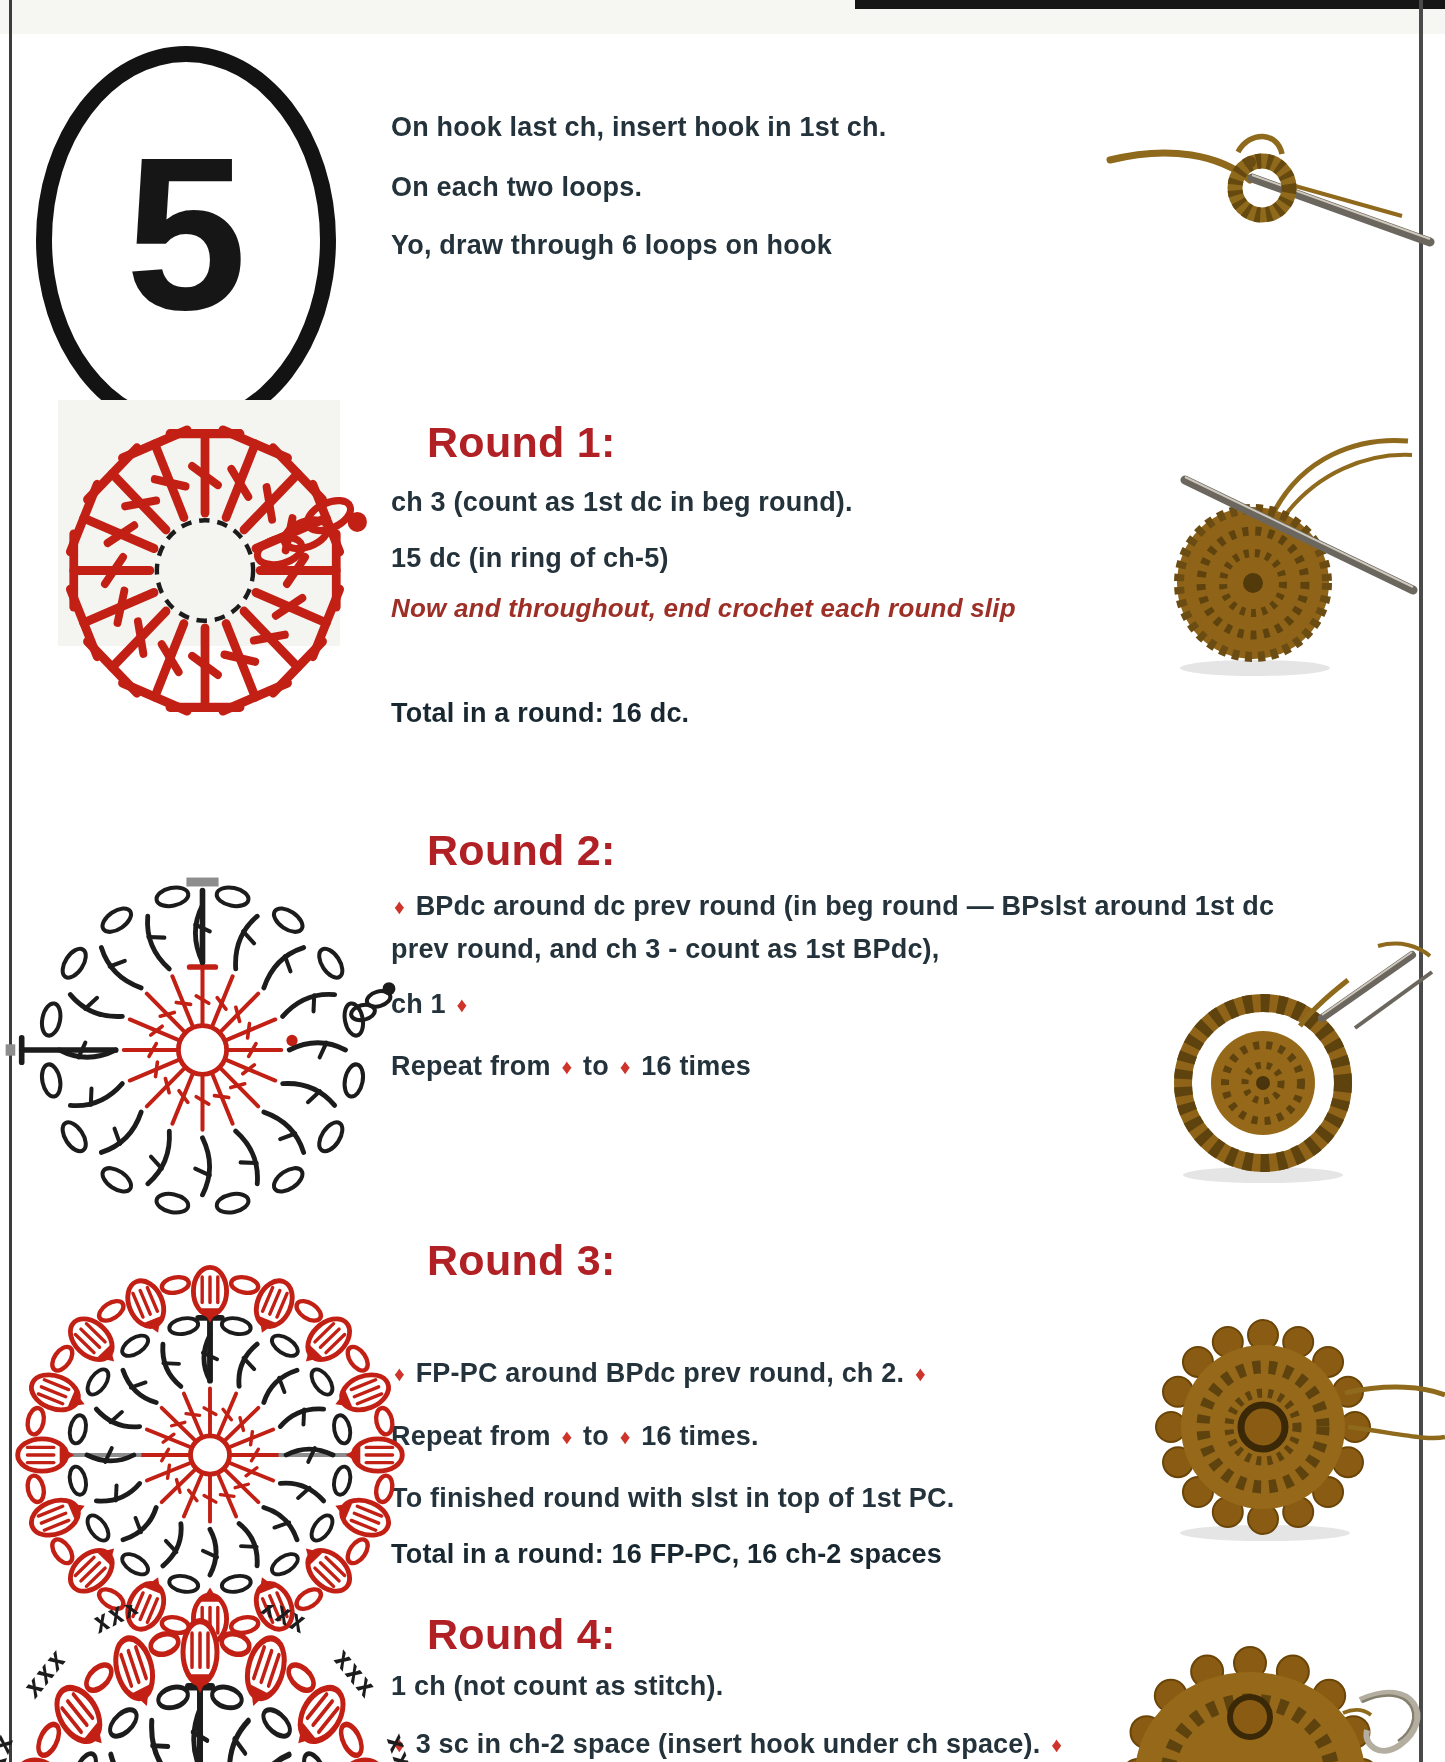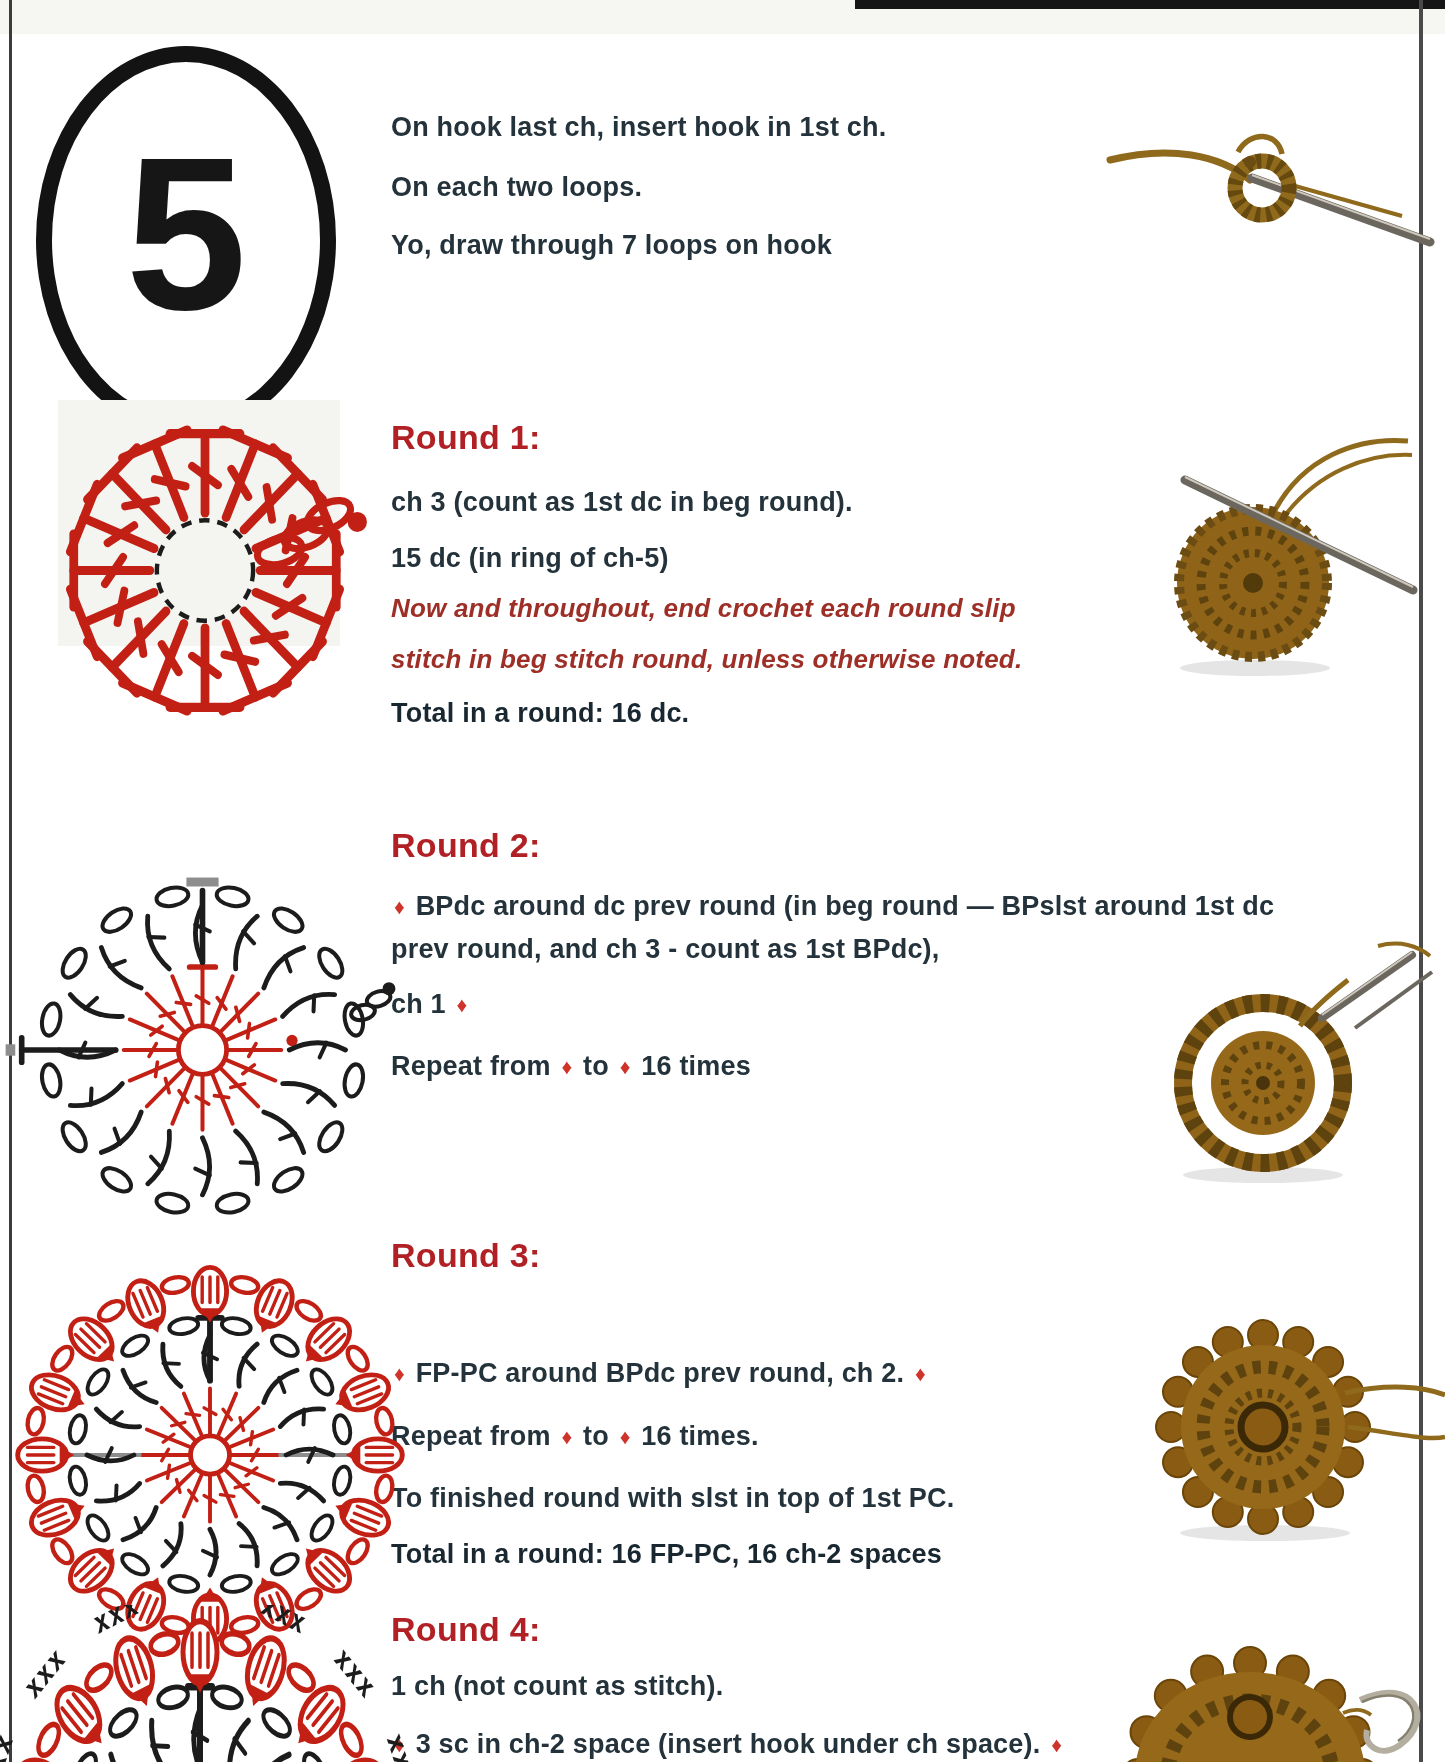--- a/index.html
+++ b/index.html
@@ -10,21 +10,21 @@
   .top-bar{left:855px;top:0;width:590px;height:9px;background:#161616;}
   .border-left{left:9px;top:0;width:3px;height:1762px;background:#3c3c3c;}
   .border-right{left:1419px;top:0;width:4px;height:1762px;background:#4a4a4a;}
   .badge{left:36px;top:46px;width:300px;height:388px;border:16px solid #131313;border-radius:50%;
          box-sizing:border-box;display:flex;align-items:center;justify-content:center;background:#fff;}
   .badge span{font-size:218px;font-weight:800;color:#161616;line-height:1;transform:translateY(-6px);}
   .badge-tab{left:190px;top:426px;width:36px;height:9px;background:#8f8f8f;}
   .dg-bg{left:58px;top:400px;width:282px;height:246px;background:#f4f4f0;}
   .t{position:absolute;left:391px;margin:0;font-size:27px;font-weight:600;color:var(--ink);
      white-space:nowrap;letter-spacing:.2px;}
-  .hd{font-size:34px;font-weight:800;color:var(--red-h);letter-spacing:.3px;}
+  .hd{font-size:43px;font-weight:800;color:var(--red-h);letter-spacing:.3px;margin-left:36px;}
   .tot{font-weight:800;color:var(--ink2);}
   .note{font-style:italic;color:var(--red-note);font-size:26px;font-weight:600;}
   .dm{color:var(--red-dm);font-size:21px;margin:0 3px;vertical-align:1px;}
   svg{position:absolute;}
 </style>
 </head>
 <body>
 
 <div id="page" style="--ink: #24333b; --ink2: #182730; --red-h: #b02024; --red-note: #9d2f27; --red-dm: #cf342a;">
   <div class="abs top-strip"></div>
@@ -32,27 +32,26 @@
   <div class="abs border-left"></div>
   <div class="abs border-right"></div>
 
   <div class="abs badge">
     <span>5</span>
   </div>
   <div class="abs badge-tab"></div>
 
   <p class="t" style="top:112px">On hook last ch, insert hook in 1st ch.</p>
   <p class="t" style="top:172px">On each two loops.</p>
-  <p class="t" style="top:230px">Yo, draw through 7 loops on hook</p>
+  <p class="t" style="top:230px">Yo, draw through 6 loops on hook</p>
 
   <p class="t hd" style="top:418px">Round 1:</p>
   <p class="t" style="top:487px">ch 3 (count as 1st dc in beg round).</p>
   <p class="t" style="top:543px">15 dc (in ring of ch-5)</p>
   <p class="t note" style="top:593px">Now and throughout, end crochet each round slip</p>
-  <p class="t note" style="top:644px">stitch in beg stitch round, unless otherwise noted.</p>
   <p class="t tot" style="top:698px">Total in a round: 16 dc.</p>
 
   <p class="t hd" style="top:826px">Round 2:</p>
   <p class="t" style="top:891px">
     <span class="dm">♦</span>
     <span>BPdc around dc prev round (in beg round — BPslst around 1st dc</span>
   </p>
   <p class="t" style="top:934px">prev round, and ch 3 - count as 1st BPdc),</p>
   <p class="t" style="top:989px">
     <span>ch 1</span>

